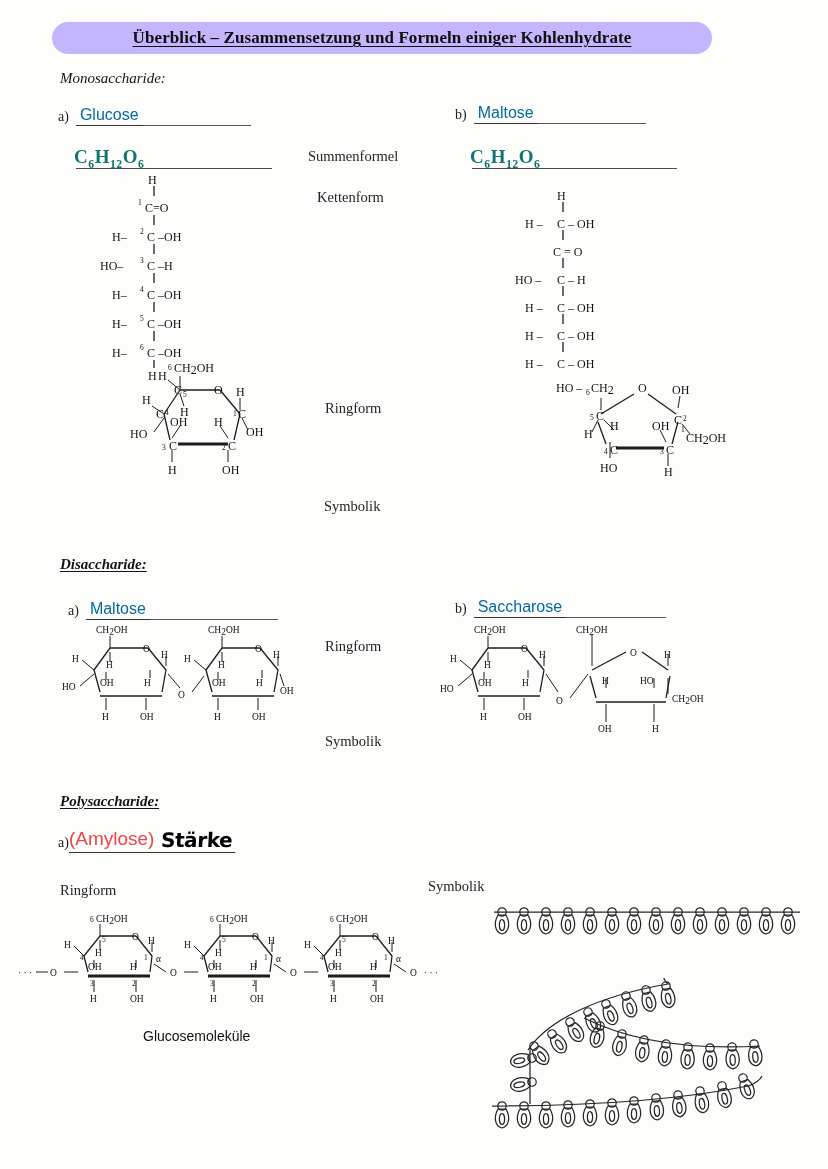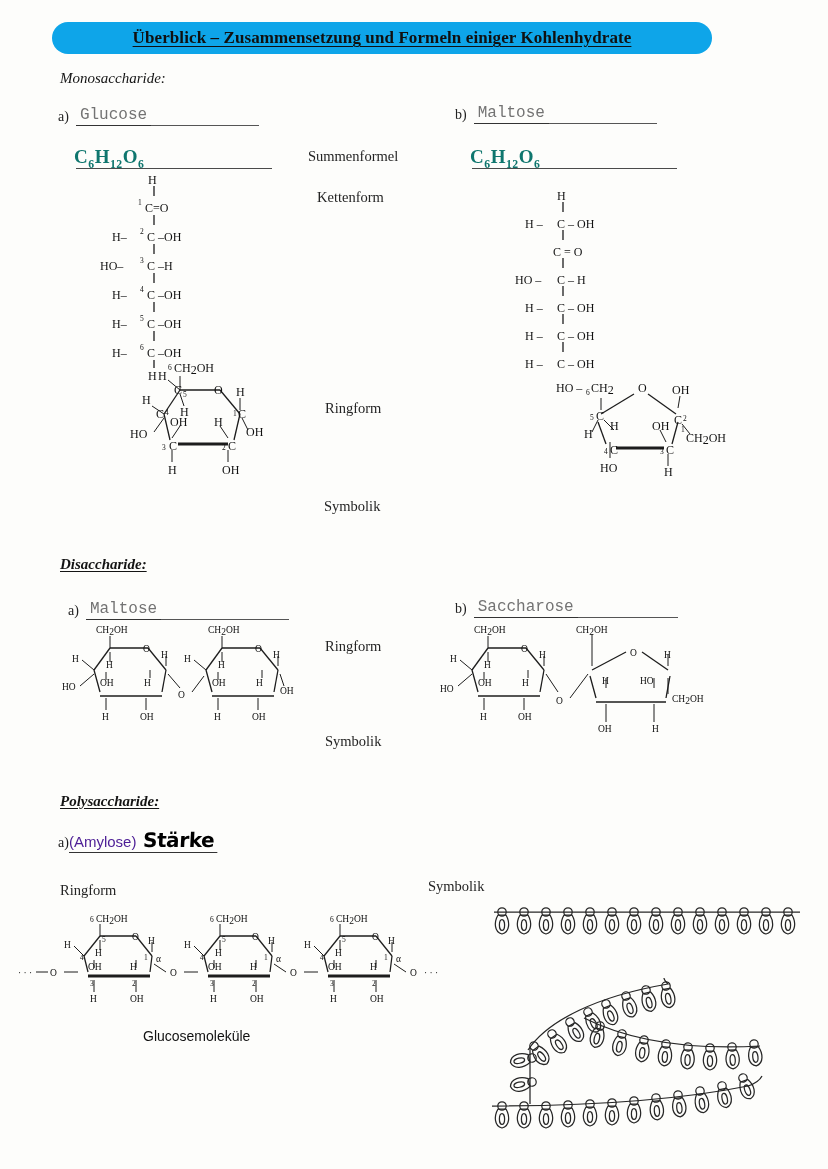--- a/index.html
+++ b/index.html
@@ -38,41 +38,41 @@
     color:#141414;
   }
 
   
   .sub{display:flex;align-items:flex-end;}
   .sub .lbl{
     font-family:"Liberation Serif", serif;
     font-size:14px;color:#222;margin-right:7px;padding-bottom:1px;
   }
   .sub .nm{
-    font-family:Liberation Mono, monospace;
-    font-size:16px;color:#737373;
+    font-family:Liberation Sans, sans-serif;
+    font-size:16px;color:#0369a1;
     border-bottom:1.4px solid #333;
     padding:0 4px 1px 4px;
     white-space:nowrap;
   }
   .sub .rule{
     border-bottom:1.4px solid #555;
     height:1px;align-self:flex-end;margin-bottom:0;
   }
   .hand{
     font-family:"DejaVu Sans", sans-serif;
     font-weight:bold;font-size:20px;
     letter-spacing:-.4px;
     color:#000;
     transform:skewX(-3deg);
     display:inline-block;
   }
   .paren{
     font-family:"Liberation Sans", sans-serif;
-    font-size:15px;color:#4c1d95;
+    font-size:19px;color:#ef4444;
   }
 
   
   .clabel{
     font-family:"Liberation Serif", serif;
     font-size:14.5px;color:#242424;white-space:nowrap;
   }
 
   
   .sumf{
@@ -89,21 +89,21 @@
   .ln{stroke:#1d1d1d;stroke-width:1.3;fill:none;}
   .ln.th{stroke-width:3.2;}
   .ln.tn{stroke-width:1;}
   .sym{stroke:#262626;stroke-width:1.25;fill:none;}
 </style>
 </head>
 <body>
 
 <div class="page">
 
-  <div class="abs" id="title-banner" style="background: #0ea5e9;">
+  <div class="abs" id="title-banner" style="background: #c4b5fd;">
     <span class="t">Überblick – Zusammensetzung und Formeln einiger Kohlenhydrate</span>
   </div>
 
   <div class="abs sec-head" style="left:60px;top:70px;font-style:italic;font-weight:normal;text-decoration:none;">Monosaccharide:</div>
 
   <div class="abs sub" style="left:58px;top:106px;width:240px;">
     <span class="lbl">a)</span>
     <span class="nm">Glucose</span>
     <span class="rule" style="width:108px;"></span>
   </div>

